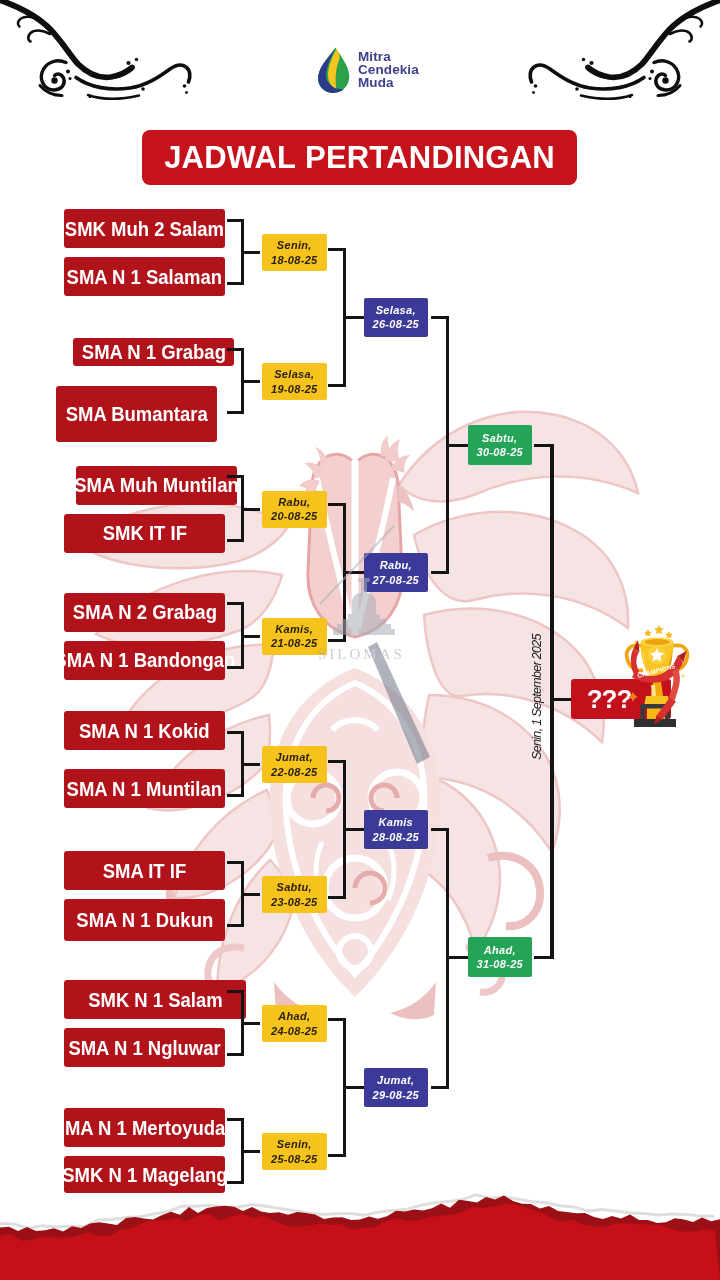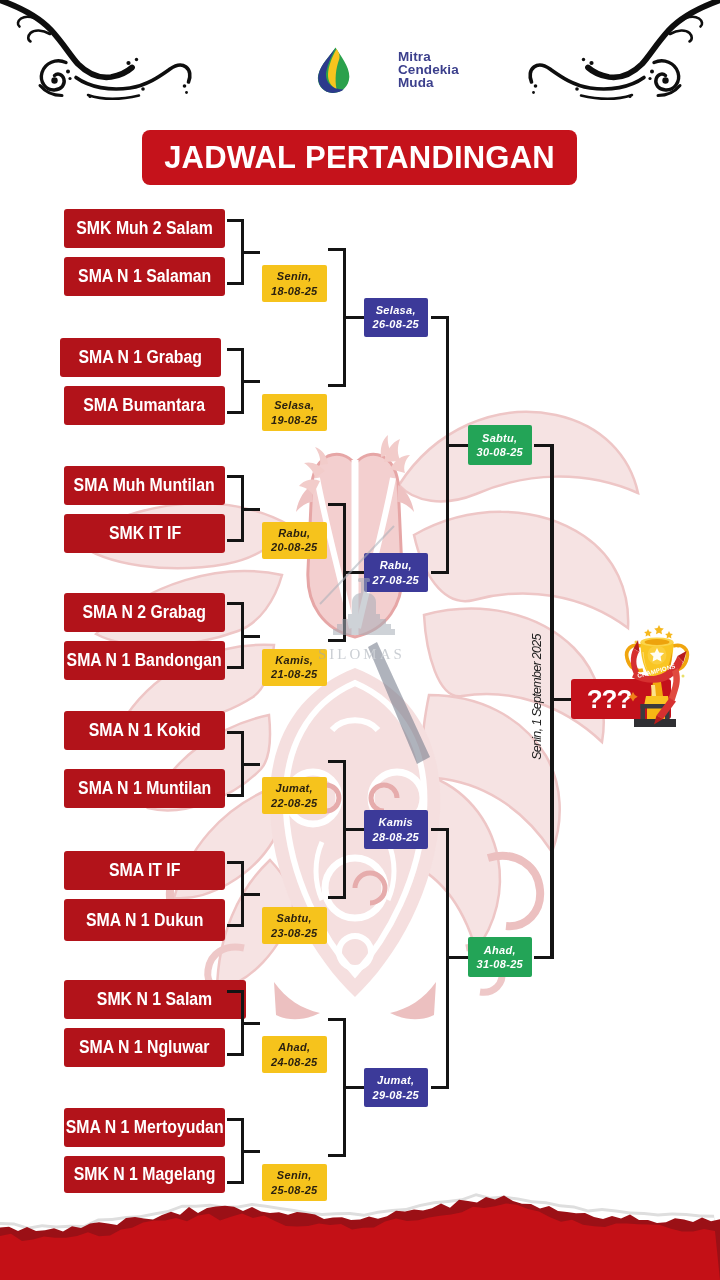--- a/index.html
+++ b/index.html
@@ -1,28 +1,28 @@
 <!DOCTYPE html>
 <html><head>
 <meta charset="utf-8">
 <style>
 * { margin:0; padding:0; box-sizing:border-box; }
 html,body { width:720px; height:1280px; }
 body { font-family:"Liberation Sans",sans-serif; background:#ffffff; position:relative; overflow:hidden; }
 .abs { position:absolute; }
 .ln { position:absolute; background:#141414; }
-.tb { position:absolute; background:#b2131a; border-radius:3px; color:#fff; display:flex; align-items:center; justify-content:center; font-size:18px; font-weight:bold; letter-spacing:0px; white-space:nowrap; }
+.tb { position:absolute; background:#b2131a; border-radius:3px; color:#fff; display:flex; align-items:center; justify-content:center; font-size:21px; font-weight:bold; letter-spacing:0px; white-space:nowrap; }
 .tb span { display:inline-block; transform:scaleX(0.88); }
 .yb,.bb,.gb { position:absolute; border-radius:2px; display:flex; align-items:center; justify-content:center; text-align:center; font-size:11px; font-weight:bold; font-style:italic; line-height:14.5px; letter-spacing:0.3px; }
-.yb { background:#f6c31c; color:#2a2010;margin-top:31px; }
+.yb { background:#f6c31c; color:#2a2010; }
 .bb { background:#3c3a99; color:#fff; }
 .gb { background:#23a457; color:#fff; }
 .fb { position:absolute; background:#c3111b; border-radius:3px; color:#fff; display:flex; align-items:center; justify-content:center; font-size:26px; font-weight:bold; letter-spacing:-1px; padding-right:24px; }
 .banner { position:absolute; left:142px; top:130px; width:435px; height:55px; background:#c5121b; border-radius:8px; color:#fff; display:flex; align-items:center; justify-content:center; font-size:31px; font-weight:bold; letter-spacing:0.2px; }
-.logotext { position:absolute; left:358px; top:50px; font-size:13.5px; font-weight:bold; color:#3b3f8c; line-height:13px; letter-spacing:0.1px;margin-left:40px; }
+.logotext { position:absolute; left:358px; top:50px; font-size:13.5px; font-weight:bold; color:#3b3f8c; line-height:13px; letter-spacing:0.1px; }
 .rotlabel { position:absolute; left:453px; top:689px; width:170px; height:16px; transform:rotate(-90deg); font-size:12.5px; font-style:italic; color:#1c1c1c; text-align:center; letter-spacing:-0.7px; }
 i { font-style:italic; }
 </style>
 </head>
 <body>
 <div class="abs" style="left:0;top:0"><svg width="195" height="112" viewBox="0 0 195 112" fill="none">
 <g stroke="#0e0e0e" fill="none" stroke-linecap="round">
 <path d="M-3,-1 C20,7 38,16 51,30 C63,43 70,55 78,64 C88,74 100,78.5 111,77 C120,75.5 127,72 132,67.5" stroke-width="5.8"></path>
 <path d="M42,22.5 C34,17 26,15.5 21,18.5 C17.5,21 17,24.5 19.5,26.5" stroke-width="2.6"></path>
 <path d="M50,34 C42,29.5 34.5,29.5 30.5,33 C27.5,36 27.5,40 30.5,41.5" stroke-width="2.6"></path>
@@ -131,34 +131,34 @@
 <div class="tb" style="left:64px;top:257px;width:161px;height:39px">
     <span>SMA N 1 Salaman</span>
   </div>
 <div class="ln" style="left:227px;top:218.5px;width:16.5px;height:3px"></div>
 <div class="ln" style="left:227px;top:282.0px;width:16.5px;height:3px"></div>
 <div class="ln" style="left:240.5px;top:218.5px;width:3px;height:66.5px"></div>
 <div class="ln" style="left:240.5px;top:251.0px;width:19.5px;height:3px"></div>
 <div class="yb" style="left:262px;top:234.0px;width:64.5px;height:37px">
     <i>Senin,<br>18-08-25</i>
   </div>
-<div class="tb" style="left:60px;top:338px;width:161px;height:39px">
+<div class="tb" style="left:73px;top:338px;width:161px;height:28px">
     <span>SMA N 1 Grabag</span>
   </div>
-<div class="tb" style="left:64px;top:386px;width:161px;height:39px">
+<div class="tb" style="left:56px;top:386px;width:161px;height:56px">
     <span>SMA Bumantara</span>
   </div>
 <div class="ln" style="left:227px;top:347.5px;width:16.5px;height:3px"></div>
 <div class="ln" style="left:227px;top:411.0px;width:16.5px;height:3px"></div>
 <div class="ln" style="left:240.5px;top:347.5px;width:3px;height:66.5px"></div>
 <div class="ln" style="left:240.5px;top:380.0px;width:19.5px;height:3px"></div>
 <div class="yb" style="left:262px;top:363.0px;width:64.5px;height:37px">
     <i>Selasa,<br>19-08-25</i>
   </div>
-<div class="tb" style="left:64px;top:465.5px;width:161px;height:39px">
+<div class="tb" style="left:76px;top:465.5px;width:161px;height:39px">
     <span>SMA Muh Muntilan</span>
   </div>
 <div class="tb" style="left:64px;top:513.5px;width:161px;height:39px">
     <span>SMK IT IF</span>
   </div>
 <div class="ln" style="left:227px;top:475.0px;width:16.5px;height:3px"></div>
 <div class="ln" style="left:227px;top:538.5px;width:16.5px;height:3px"></div>
 <div class="ln" style="left:240.5px;top:475.0px;width:3px;height:66.5px"></div>
 <div class="ln" style="left:240.5px;top:507.5px;width:19.5px;height:3px"></div>
 <div class="yb" style="left:262px;top:490.5px;width:64.5px;height:37px">

